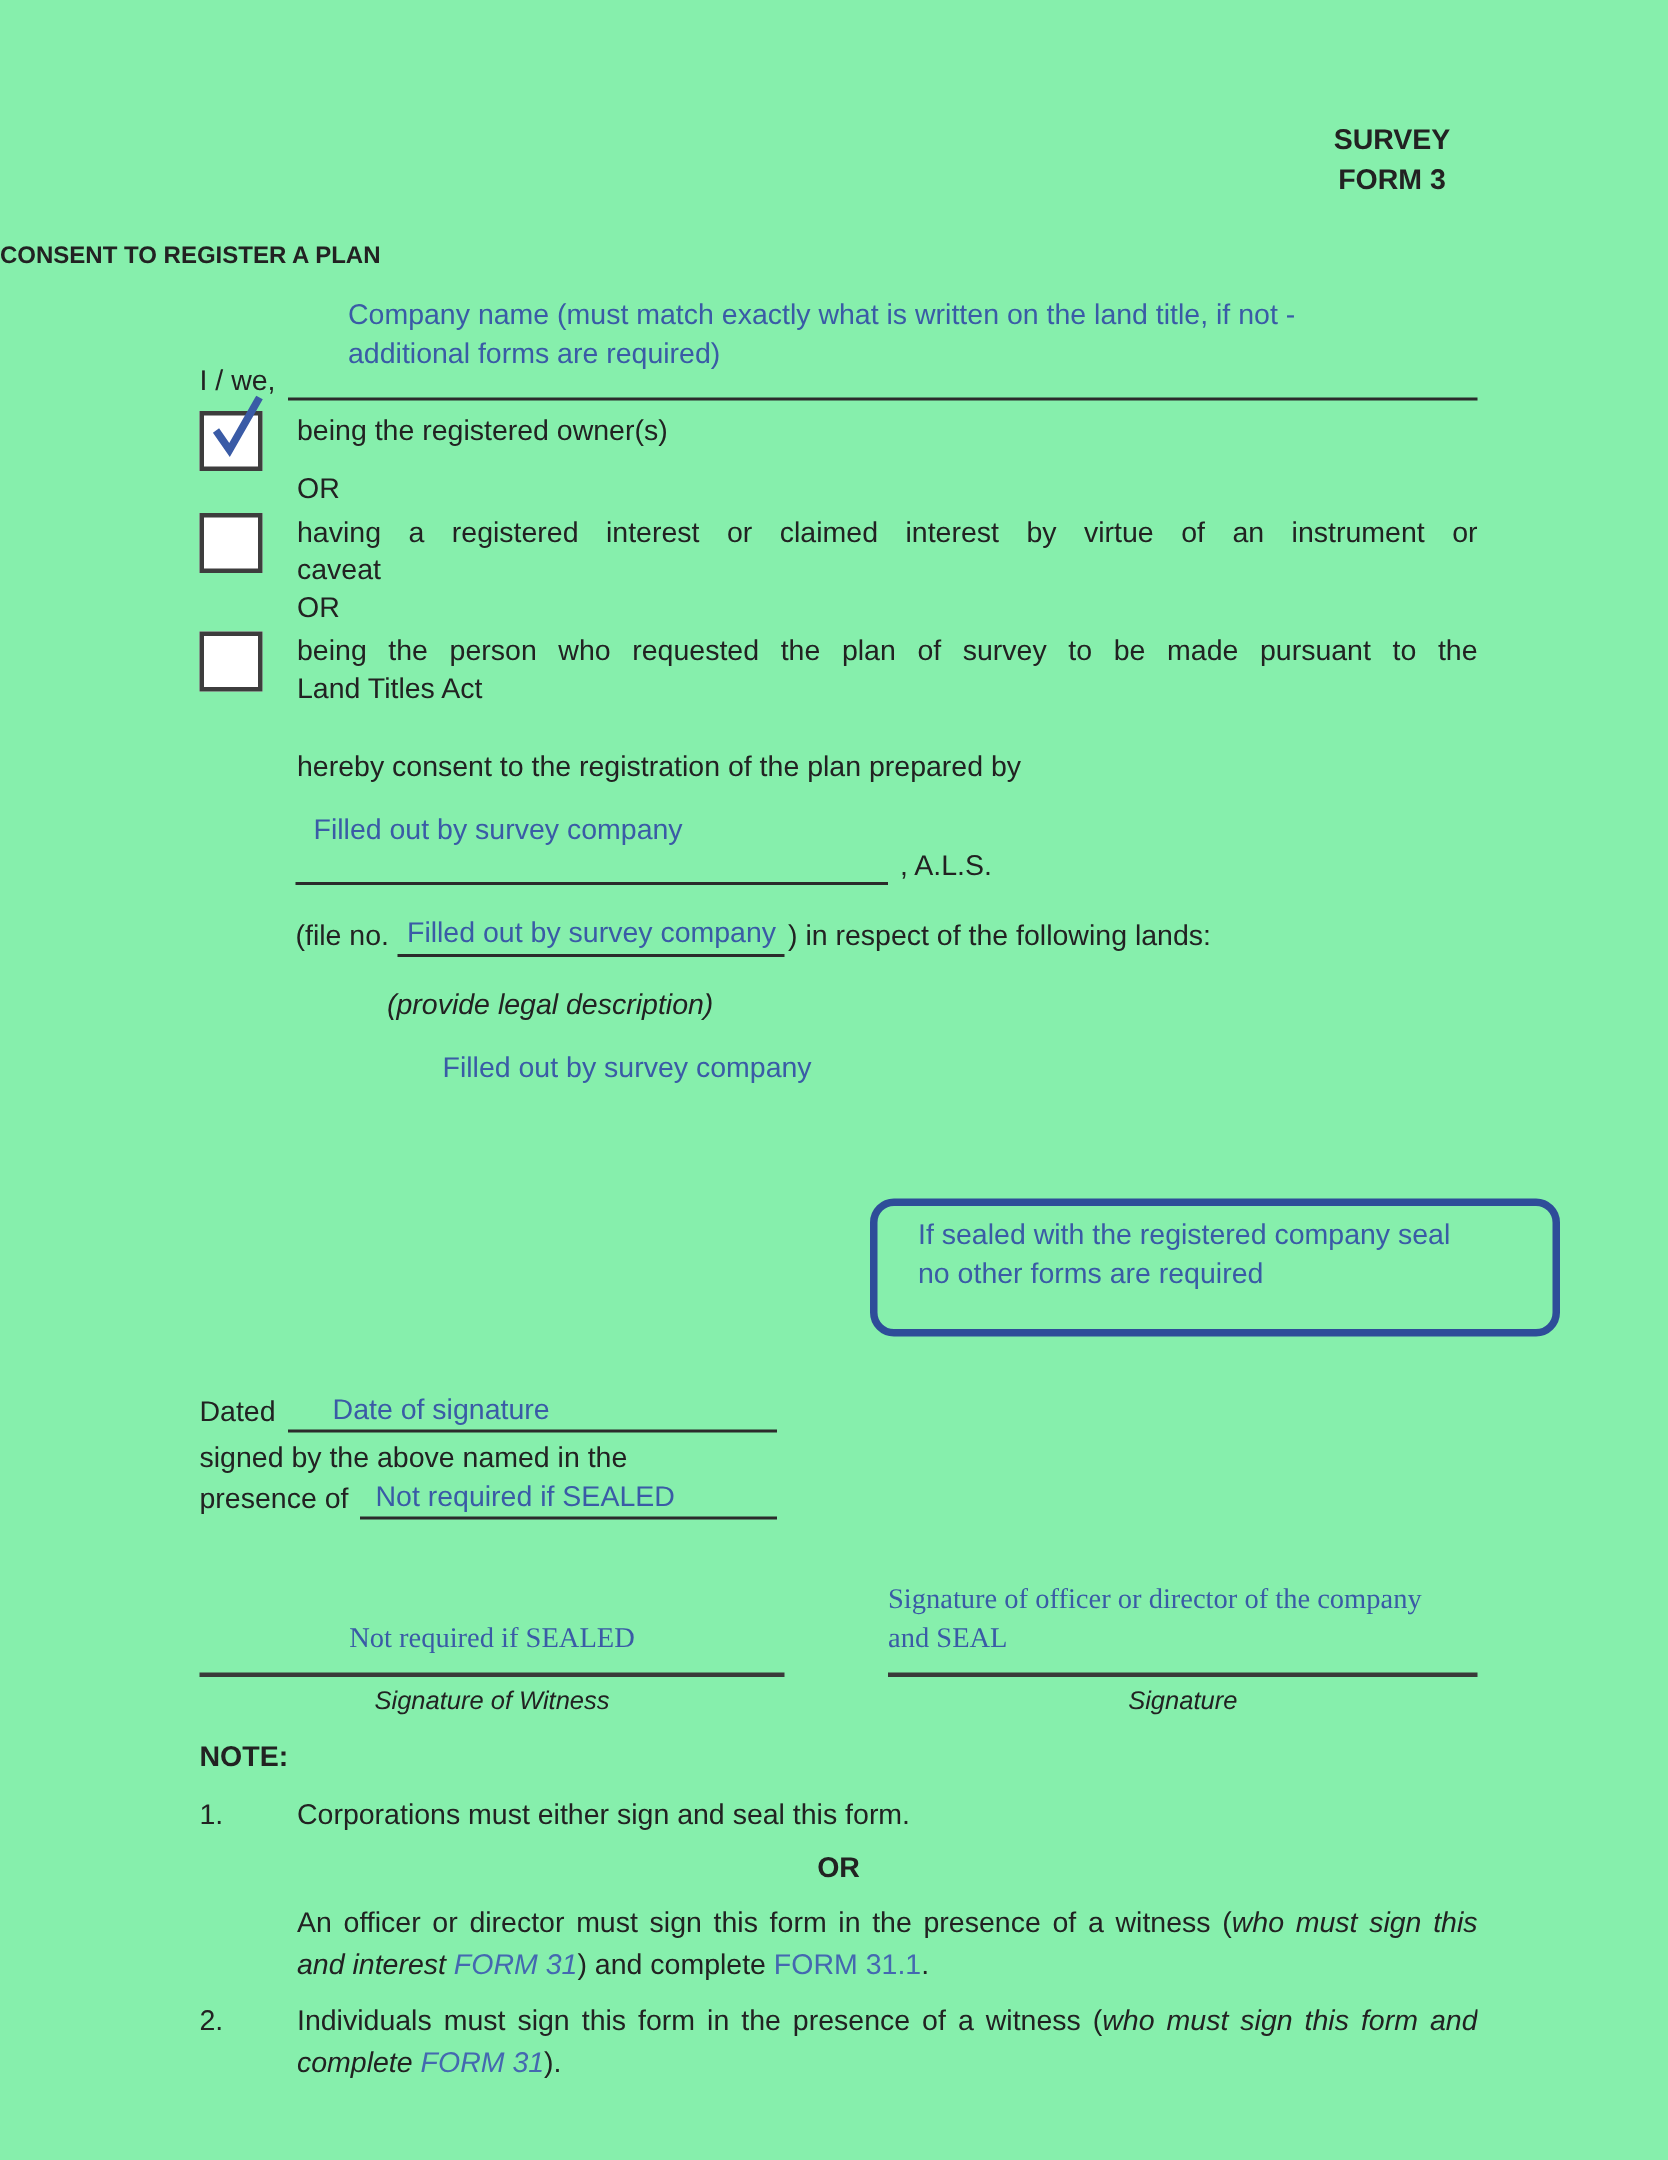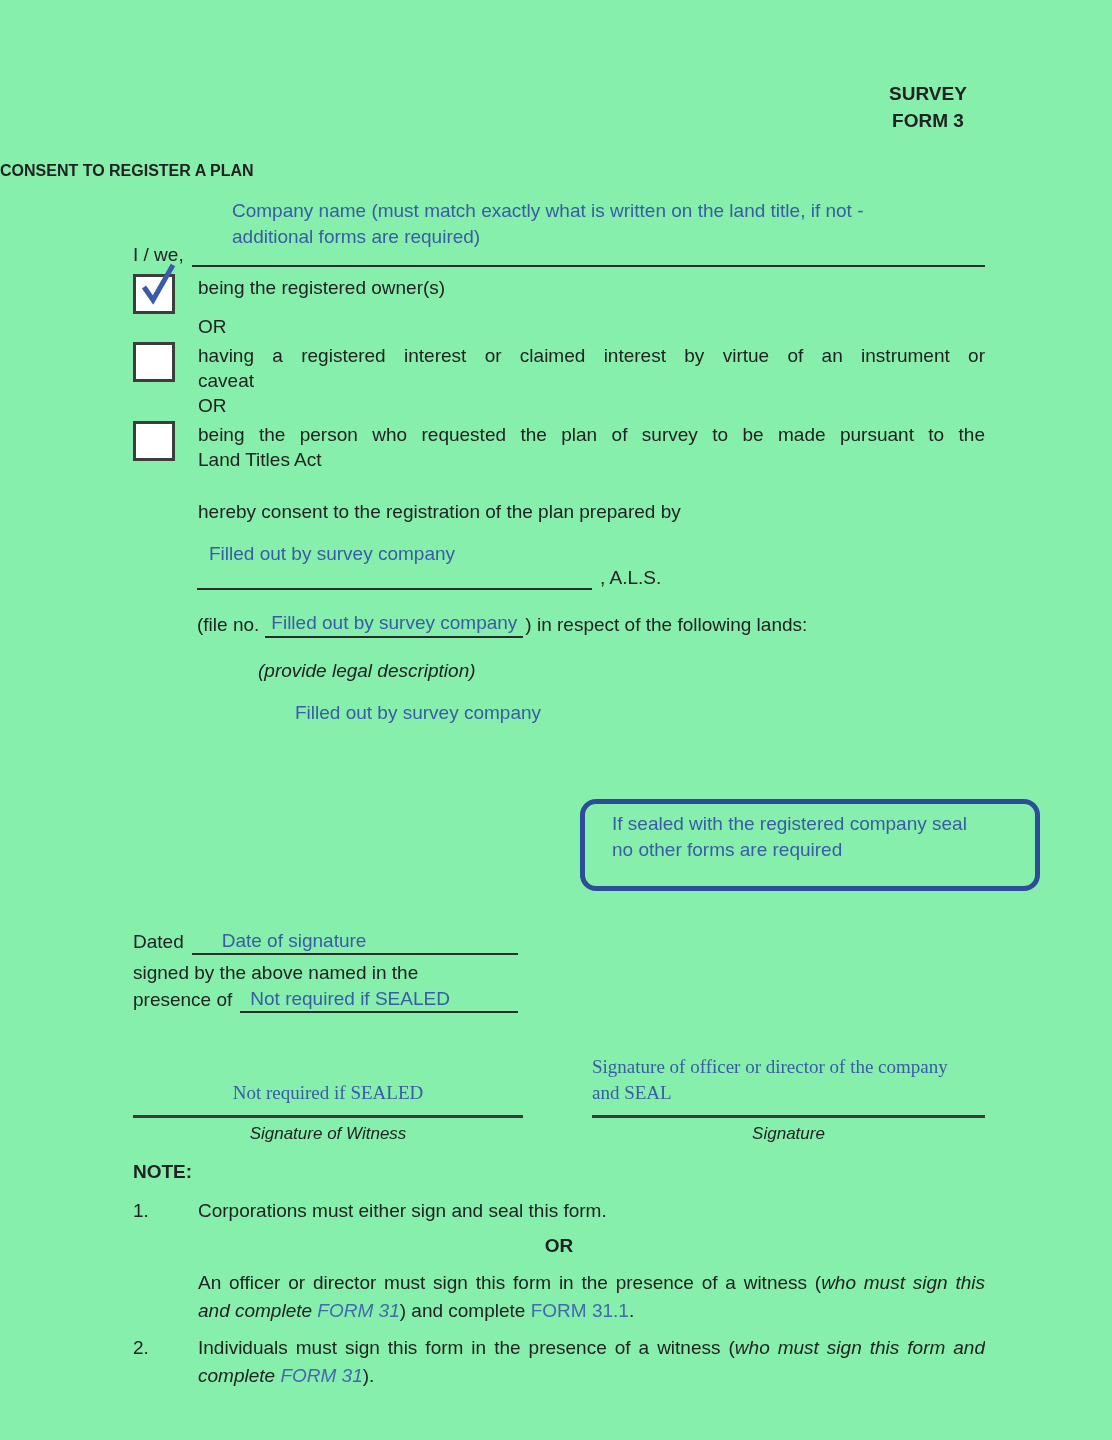--- a/index.html
+++ b/index.html
@@ -222,21 +222,21 @@
 
   <div class="notes">
     <div class="note-head">NOTE:</div>
     <div class="note-item">
       <div class="note-num">1.</div>
       <div class="note-body">Corporations must either sign and seal this form.</div>
     </div>
     <div class="note-or">OR</div>
     <div class="note-para">
       <div class="jline h28"><span>An officer or director must sign this form in the presence of a witness (</span><span class="it">who must sign this form</span></div>
-      <div><span class="it">and complete </span><span class="it lnk">FORM 31</span><span>) and complete </span><span class="lnk">FORM 31.1</span><span>.</span></div>
+      <div><span class="it">and interest </span><span class="it lnk">FORM 31</span><span>) and complete </span><span class="lnk">FORM 31.1</span><span>.</span></div>
     </div>
     <div class="note-item mt8">
       <div class="note-num">2.</div>
       <div class="note-body">
         <div class="jline h28"><span>Individuals must sign this form in the presence of a witness (</span><span class="it">who must sign this form and</span></div>
         <div><span class="it">complete </span><span class="it lnk">FORM 31</span><span>).</span></div>
       </div>
     </div>
   </div>
 

